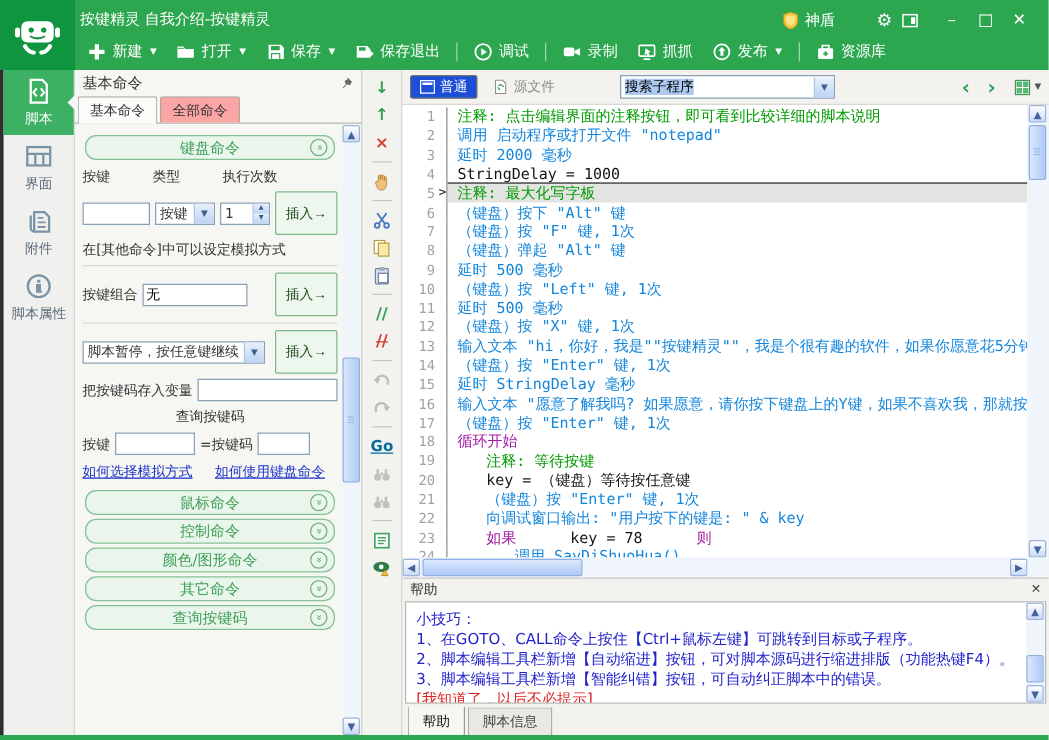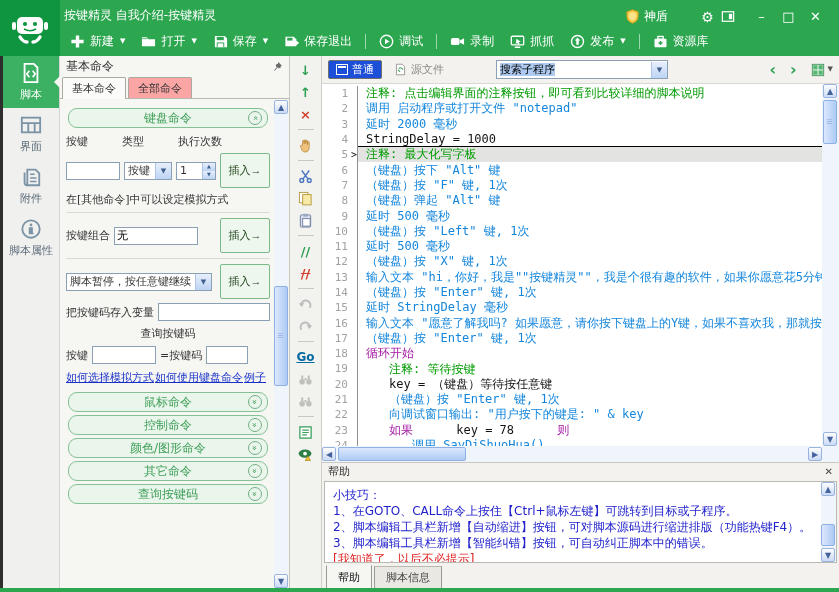--- a/index.html
+++ b/index.html
@@ -59,21 +59,21 @@
   .xsel .sval{padding:0 3px;white-space:nowrap;overflow:hidden;flex:1;}
   .xsel .da{width:15px;height:16px;margin:0;background:linear-gradient(#e8effc,#bdd4f3);border-left:1px solid #aec3e5;color:#3f5e8c;font-size:7px;display:flex;align-items:center;justify-content:center;flex:none;}
   .spin{display:flex;border:1px solid #8aa0b4;background:#fff;height:18px;box-sizing:border-box;}
   .spin .sval{width:22px;font-size:11px;display:flex;align-items:center;padding-left:3px;}
   .spin .sbtns{display:flex;flex-direction:column;width:13px;}
   .spin .sbtns div{flex:1;background:linear-gradient(#e8effc,#bdd4f3);border-left:1px solid #aec3e5;font-size:5px;line-height:7px;text-align:center;color:#3f5e8c;}
   .btn-insert{width:50px;height:35px;background:#eef7ee;border:1px solid #7cb98a;border-radius:2px;font-size:11px;color:#23481f;display:flex;align-items:center;justify-content:center;flex:none;}
   .cp-hr{border:none;border-top:1px solid #dadad5;margin:5px 0;}
   .cp-note{margin:4px 0;color:#333;}
   .cp-center{text-align:center;margin:5px 0;}
-  #cp-links{display:flex;gap:1px;flex-wrap:nowrap;margin:6px 0 7px;}
+  #cp-links{display:flex;gap:18px;flex-wrap:nowrap;margin:6px 0 7px;}
   #cp-links a{color:#1a31c8;font-size:11px;text-decoration:underline;white-space:nowrap;}
   
   #cp-scroll{position:absolute;right:1px;top:44px;bottom:0;width:14px;}
 
   
   .xsb{position:absolute;background:#f0f5fc;}
   .xsb .arr{position:absolute;width:14px;height:14px;background:linear-gradient(#fdfefe,#cbdaf5);border:1px solid #9ab3dd;border-radius:2px;color:#44639c;font-size:8px;line-height:13px;text-align:center;box-sizing:border-box;}
   .xsb .thumb{position:absolute;background:linear-gradient(90deg,#dbe8fd,#aecaf4);border:1px solid #8fb0e2;border-radius:2px;box-sizing:border-box;}
   .xsb.horz .thumb{background:linear-gradient(#dbe8fd,#aecaf4);}
   .thumb i{position:absolute;left:50%;top:50%;transform:translate(-50%,-50%);font-style:normal;color:#8fb0e2;font-size:7px;letter-spacing:1px;}

